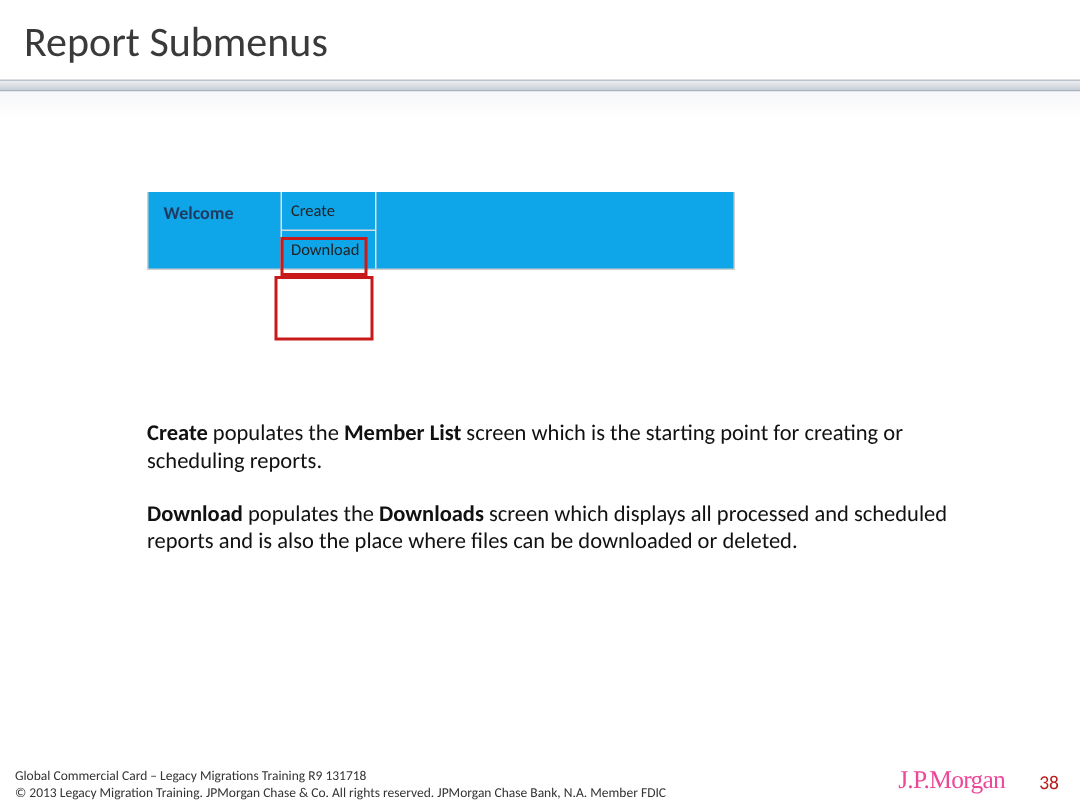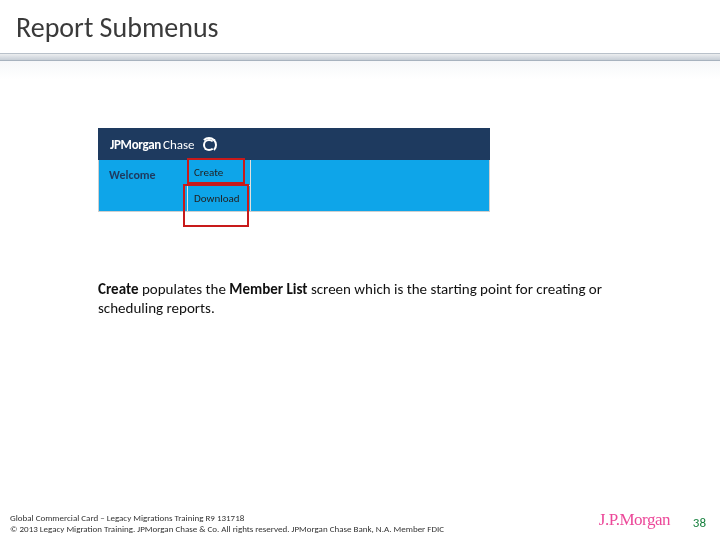--- a/index.html
+++ b/index.html
@@ -125,55 +125,53 @@
     right: 50px; bottom: 10px;
     font-family: Georgia, 'Times New Roman', serif;
     font-size: 17px;
     color: #ec4899;
     letter-spacing: -0.5px;
   }
   .page-num {
     position: absolute;
     right: 14px; bottom: 10px;
     font-size: 13px;
-    color: #15803d;
+    color: #b91c1c;
   }
 </style>
 </head>
 <body>
 
 <div class="slide">
 
   <div class="title-wrap">
     <div class="title">Report Submenus</div>
   </div>
   <div class="title-underline"></div>
   <div class="muted-band"></div>
 
   <div class="shot">
-    <div class="shot-header">
-      <span class="brand-jp">JPMorgan</span>
-        <span class="brand-plain">Chase</span>
-      <span class="brand-swirl"></span>
-    </div>
     <div class="menu-area">
       <div class="welcome">Welcome</div>
       <div class="dropdown">
         <div class="dropdown-item">Create</div>
         <div class="dropdown-item">Download</div>
       </div>
     </div>
   </div>
   <div class="redbox tab-highlight"></div>
   <div class="redbox menu-highlight"></div>
 
   <div class="body-text">
     <p>
       <span class="b">Create </span><span>populates the </span><span class="b">Member List </span><span>screen which is the starting point for creating or scheduling reports.</span>
     </p>
+    <p>
+      <span class="b">Download </span><span>populates the </span><span class="b">Downloads </span><span>screen which displays all processed and scheduled reports and is also the place where files can be downloaded or deleted.</span>
+    </p>
   </div>
 
   <div class="footer">
     <div>Global Commercial Card – Legacy Migrations Training R9 131718</div>
     <div>© 2013 Legacy Migration Training. JPMorgan Chase &amp; Co. All rights reserved. JPMorgan Chase Bank, N.A. Member FDIC</div>
   </div>
   <div class="footer-logo">J.P.Morgan</div>
   <div class="page-num">38</div>
 
 </div>

